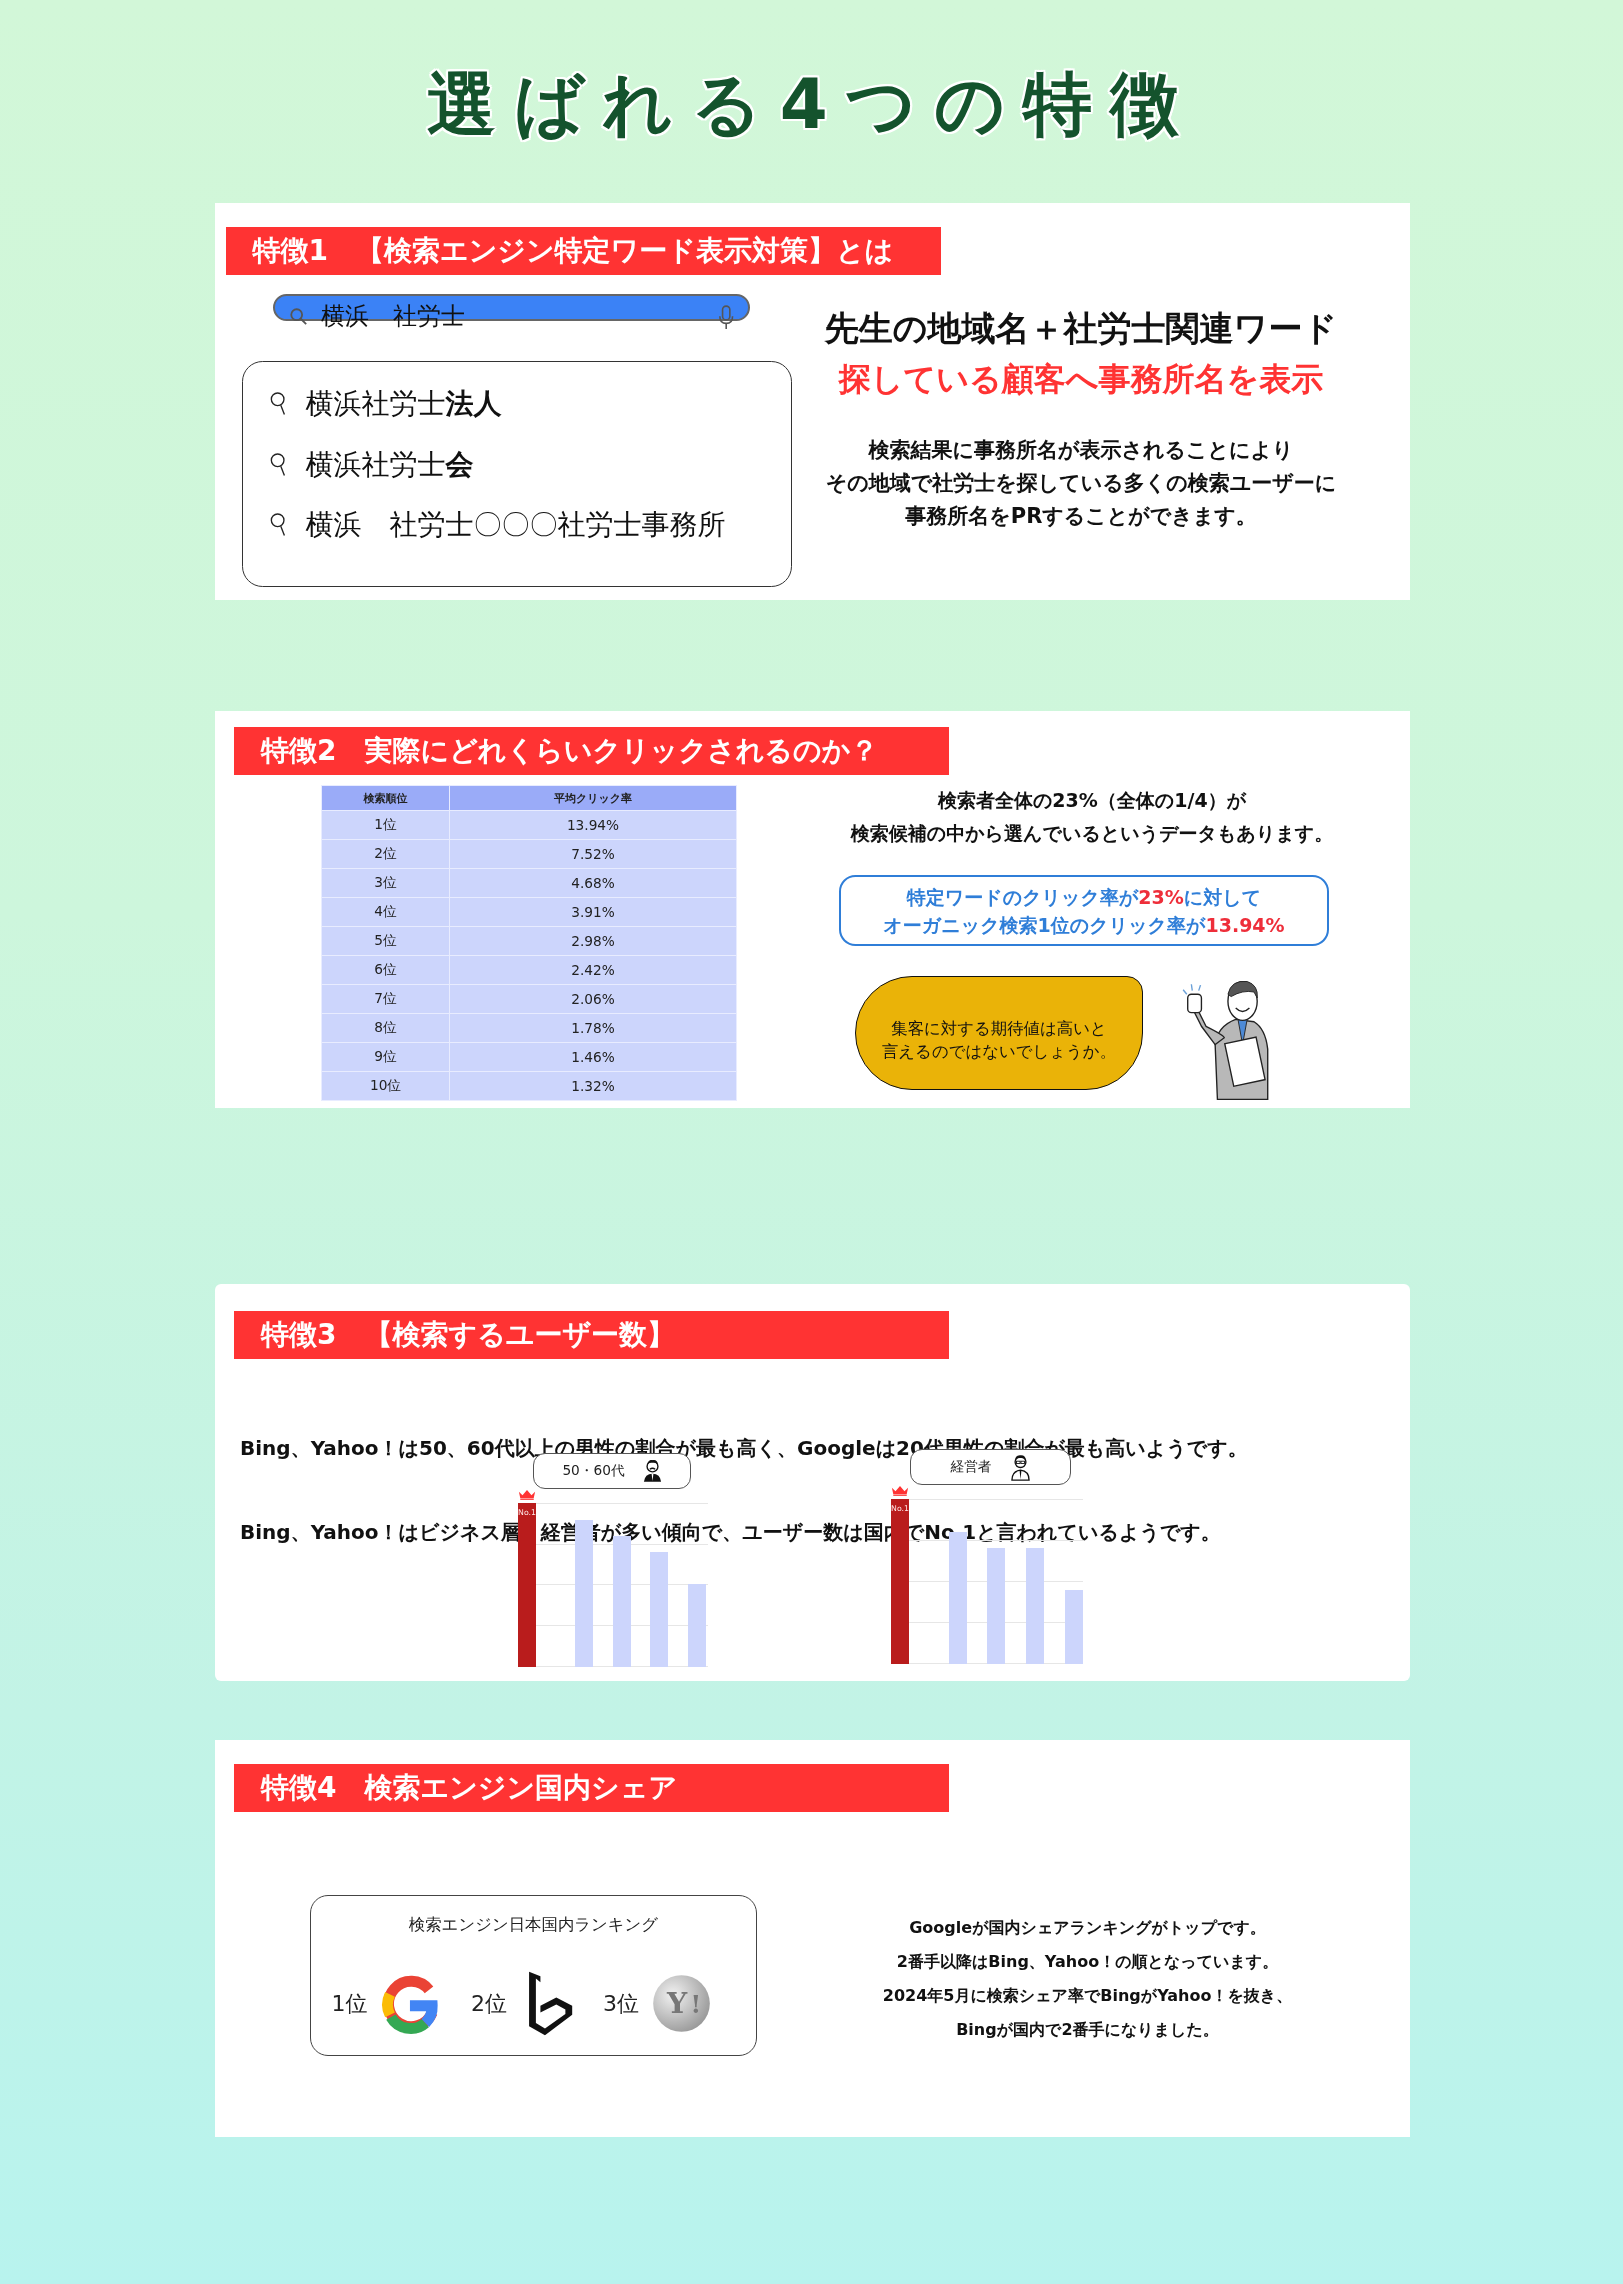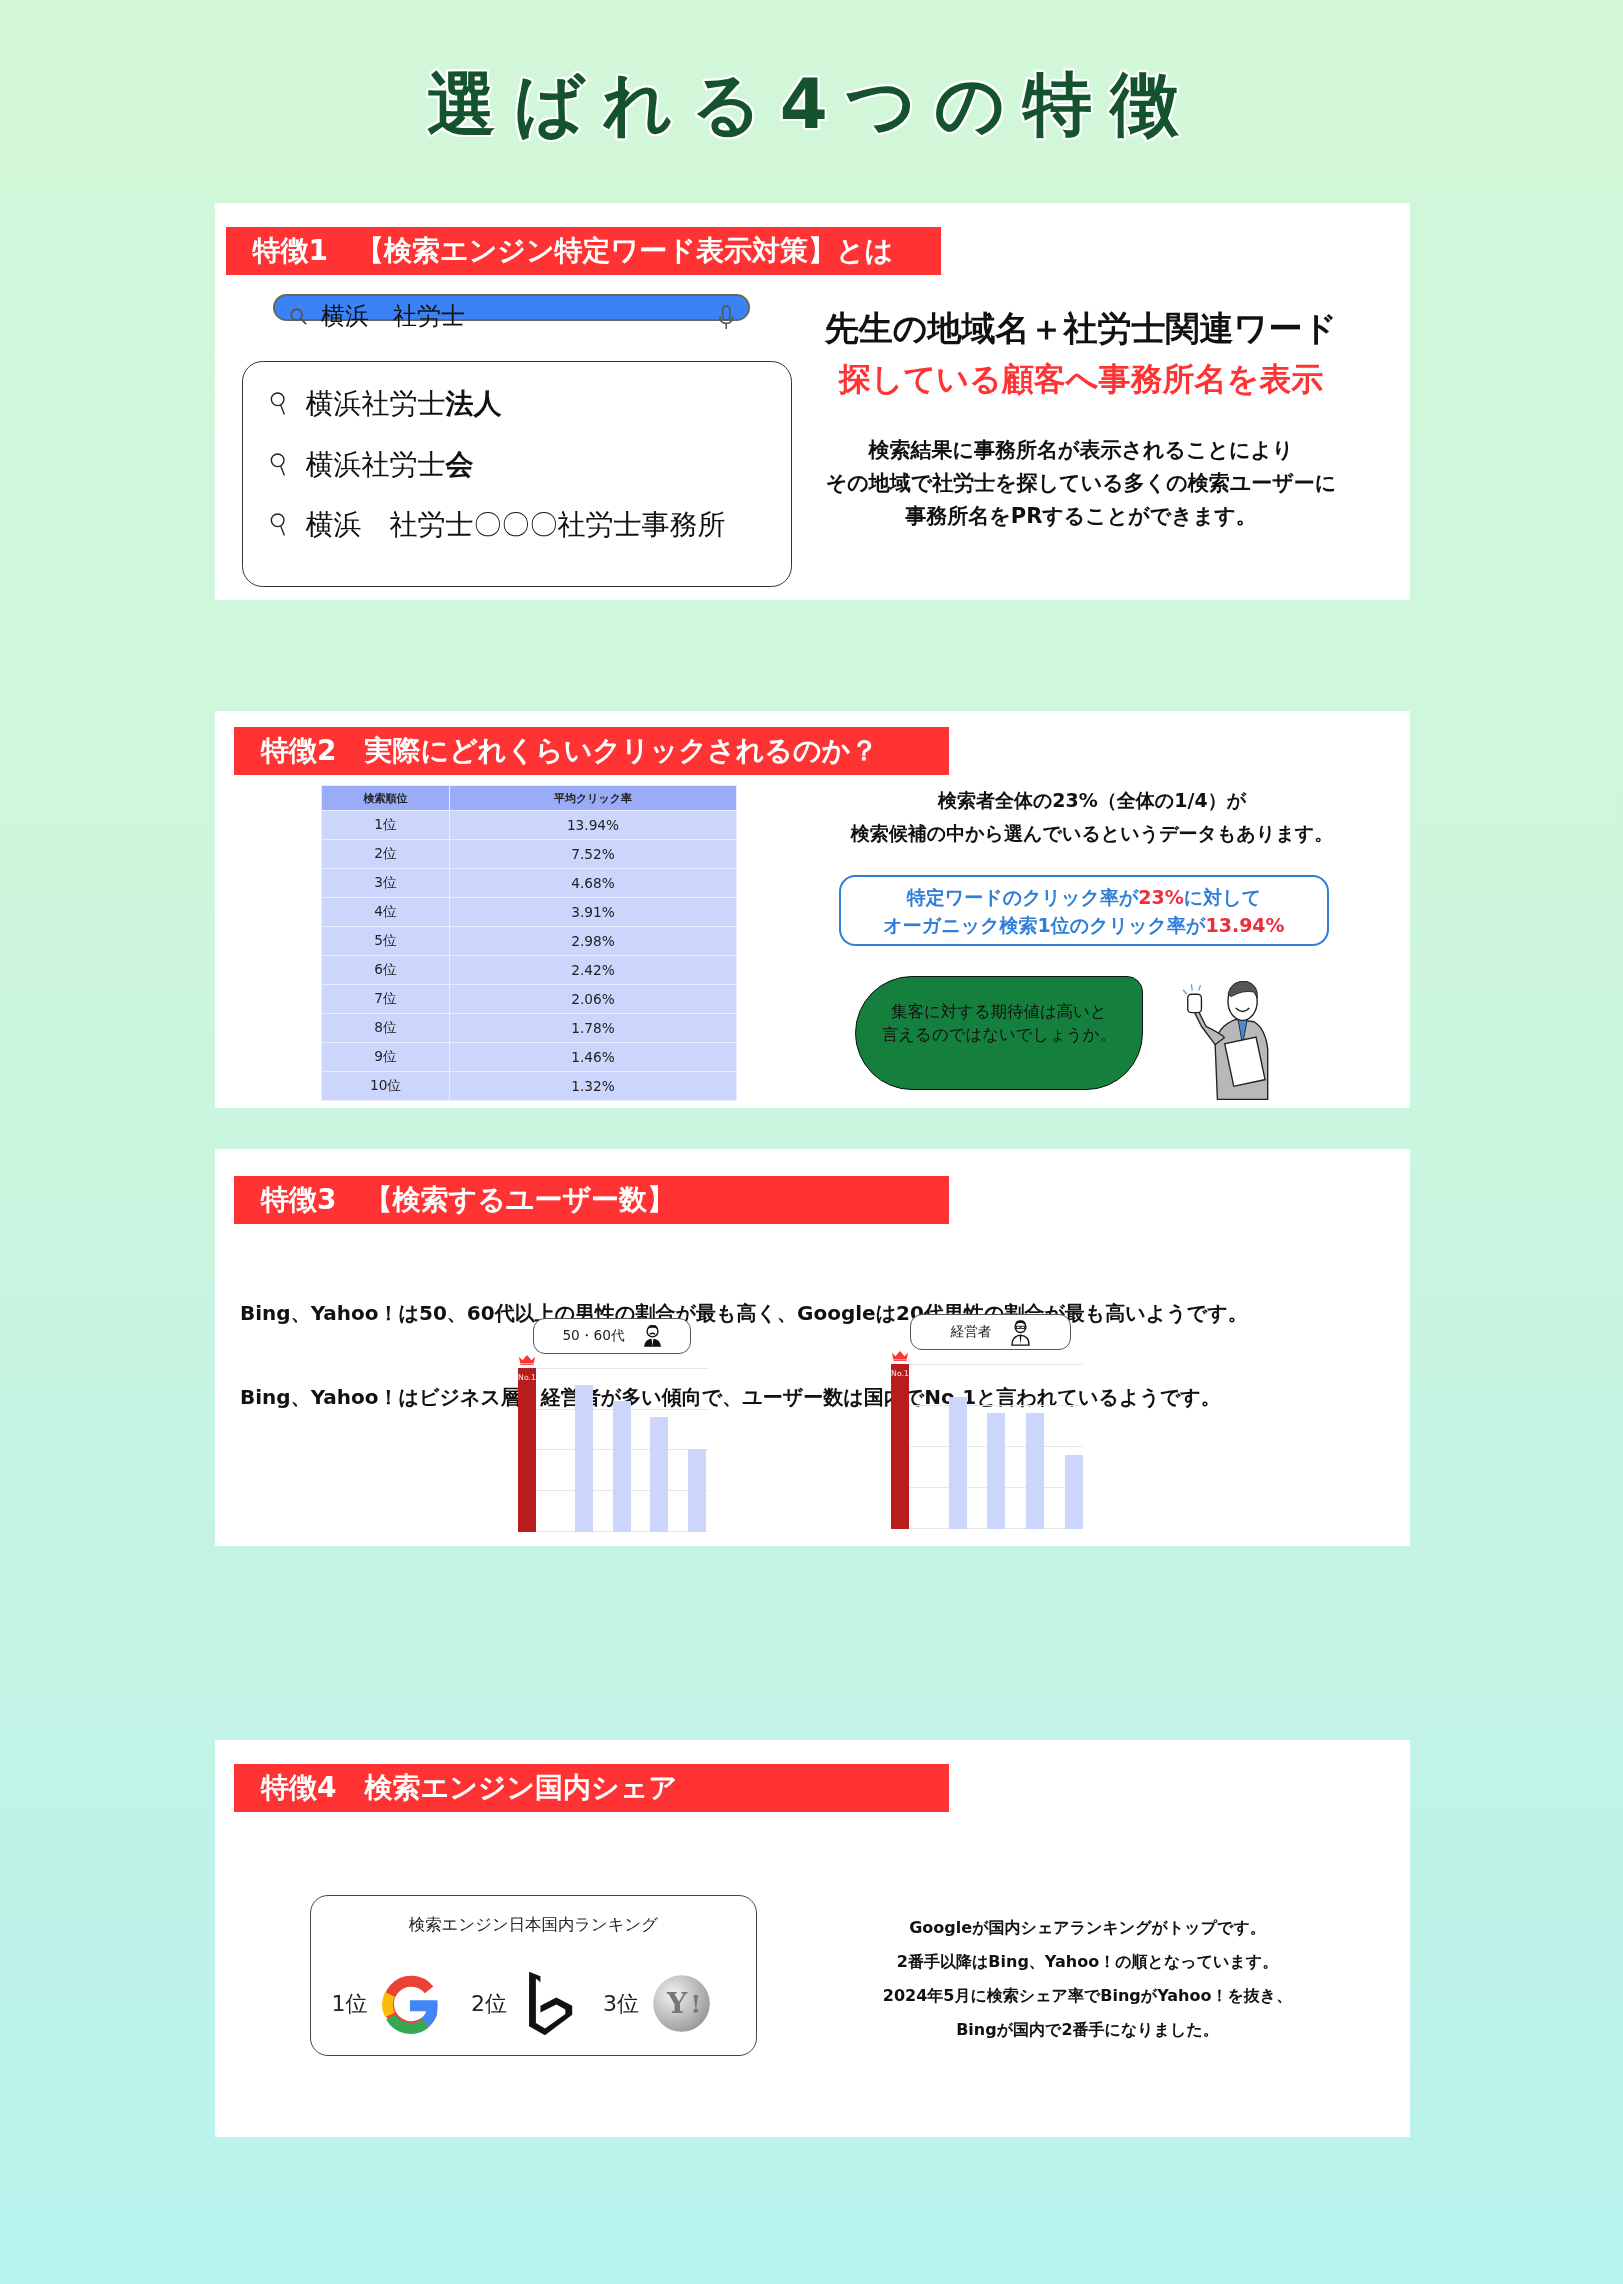--- a/index.html
+++ b/index.html
@@ -50,22 +50,22 @@
   .ctr-table th:first-child, .ctr-table td:first-child { width: 128px; }
   .c2-lead { position: absolute; left: 580px; width: 594px; top: 73px; text-align: center; font-size: 19px; font-weight: bold; line-height: 33px; color: #111; }
   .c2-callout {
     position: absolute; left: 624px; top: 164px; width: 490px; height: 71px;
     border: 2.7px solid #2f7ed8; border-radius: 16.4px; background: #fff;
     text-align: center; font-size: 19px; font-weight: bold; color: #2f7ed8; line-height: 28px; padding-top: 5.5px;
   }
   .c2-callout .red { color: #ee2e3a; }
   .bubble {
     position: absolute; left: 640px; top: 265px; width: 288px; height: 114px;
-    border: 1.8px solid #111; border-radius: 64px 18px 64px 64px; background: #15803d;
-    text-align: center; font-size: 16.4px; line-height: 23px; padding-top: 23px; color: #111;
+    border: 1.8px solid #111; border-radius: 64px 18px 64px 64px; background: #eab308;
+    text-align: center; font-size: 16.4px; line-height: 23px; padding-top: 40px; color: #111;
   }
   .businessman { position: absolute; left: 959px; top: 265px; width: 96px; height: 128px; }
 
   
   .c3-text { position: absolute; left: 25px; top: 94px; font-size: 20px; font-weight: bold; line-height: 28px; color: #111; white-space: pre; }
   .chart-label {
     position: absolute; height: 36px; border: 1.4px solid #555; border-radius: 12px; background: #fff;
     font-size: 13.7px; color: #222; display: flex; align-items: center; justify-content: center; gap: 18px;
   }
   .chart-area { position: absolute; }
@@ -216,21 +216,21 @@
     <path d="M60 110 L40 70 L45 45 L55 80 L70 110 Q110 130 110 135 L90 150 Z" fill="#b8b8b8" stroke="#222" stroke-width="3"></path>
     <rect x="30" y="40" width="30" height="40" rx="8" fill="#fff" stroke="#222" stroke-width="3"></rect>
     <path d="M140 95 L150 150 L160 95 Z" fill="#4d8ad6" stroke="#222" stroke-width="2"></path>
     <ellipse cx="150" cy="55" rx="32" ry="42" fill="#fff" stroke="#222" stroke-width="3"></ellipse>
     <path d="M118 40 Q125 8 160 12 Q185 20 182 48 L175 35 Q150 30 125 45 Z" fill="#555" stroke="#222" stroke-width="2"></path>
     <path d="M135 70 Q150 85 165 70" fill="#fff" stroke="#222" stroke-width="3"></path>
     <rect x="120" y="140" width="70" height="95" fill="#fff" stroke="#222" stroke-width="3" transform="rotate(-12 155 187)"></rect>
   </svg>
 </section>
 
-<section class="card" style="top:1149px;">
+<section class="card" style="top:1284px;border-radius:6px;">
   <div class="feature-header" style="left:19px; top:26.5px; width:715px;">特徴3　【検索するユーザー数】</div>
 
   <div class="c3-text">
     <div>Bing、Yahoo！は50、60代以上の男性の割合が最も高く、Googleは20代男性の割合が最も高いようです。</div>
     <div>Bing、Yahoo！はビジネス層・経営者が多い傾向で、ユーザー数は国内でNo.1と言われているようです。</div>
   </div>
 
   <div class="chart-label" style="left:318px; top:169px; width:158px;">
     <span>50・60代</span>
     <svg width="19" height="24" viewBox="0 0 42 52">

